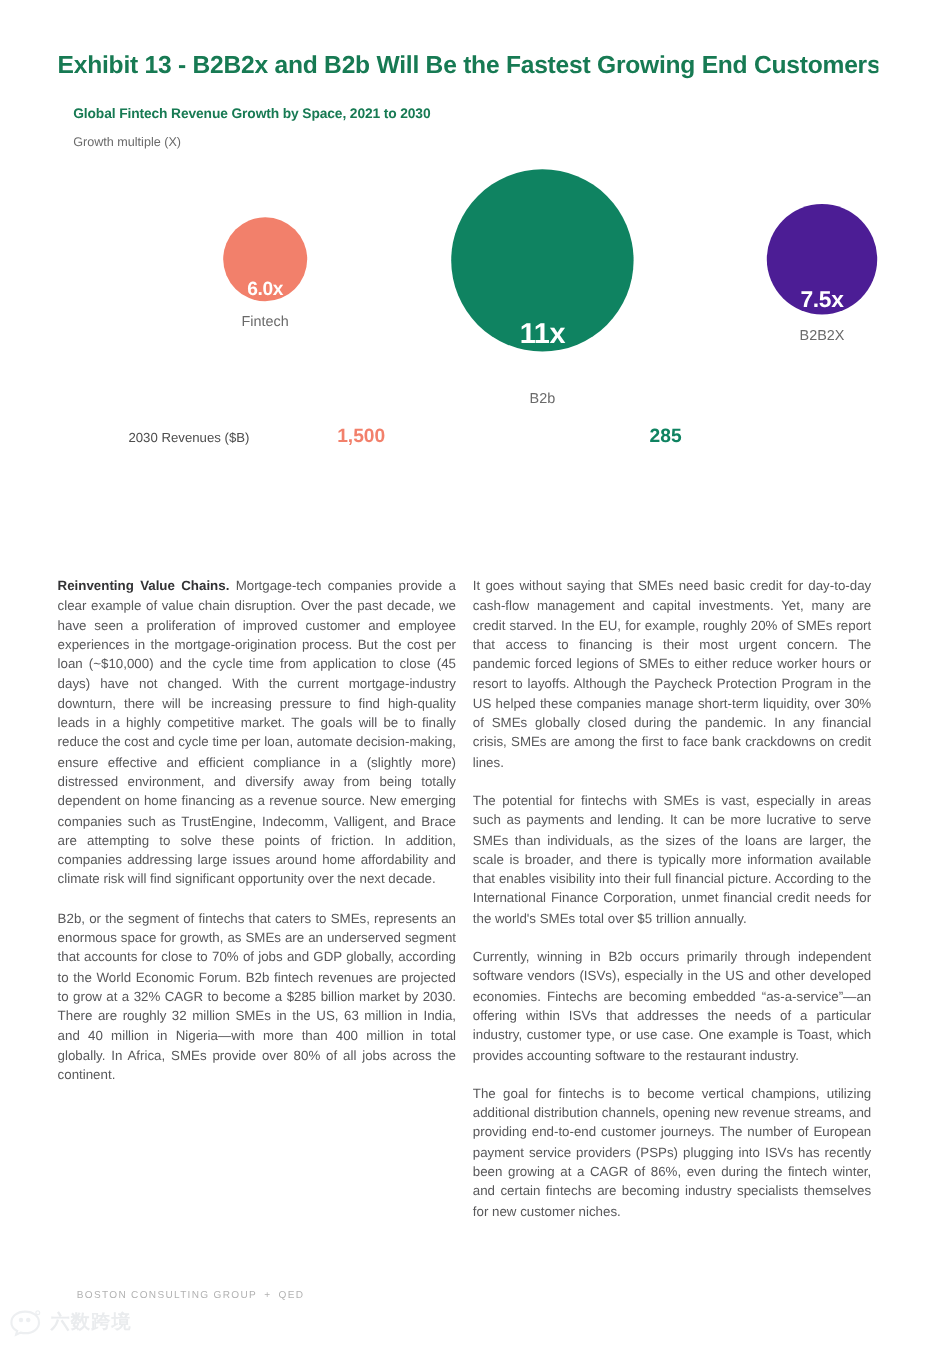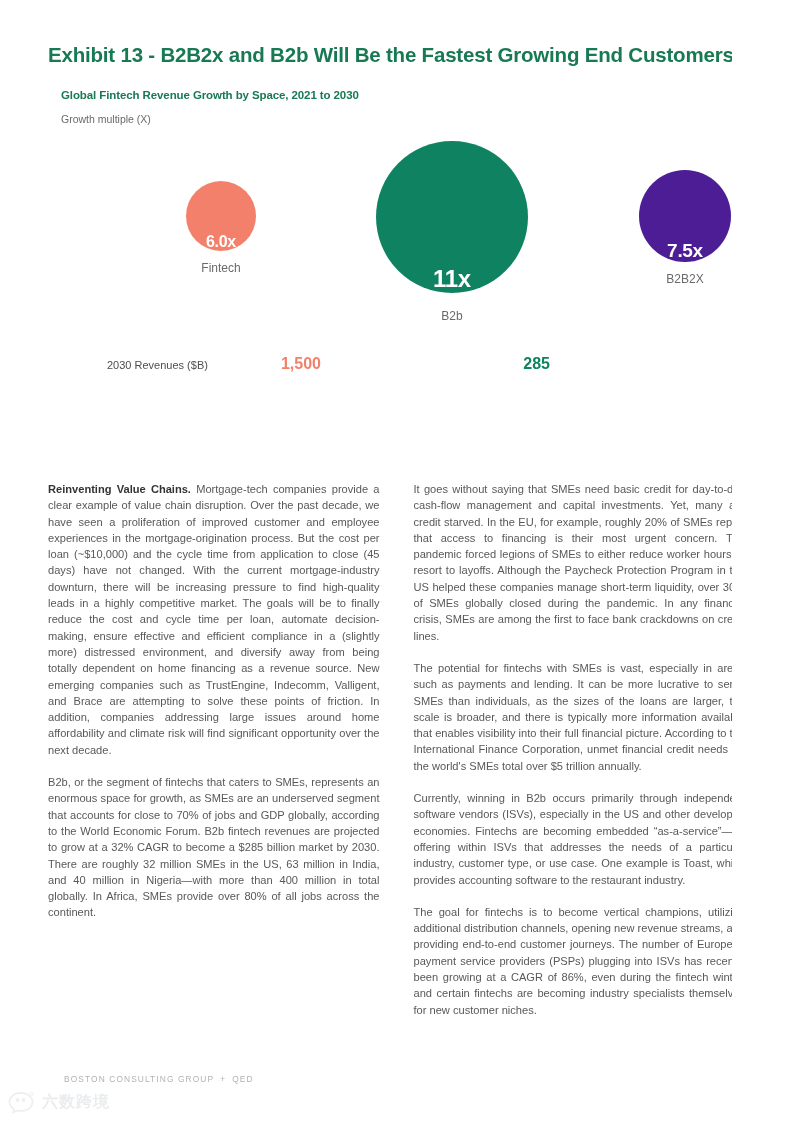--- a/index.html
+++ b/index.html
@@ -82,21 +82,21 @@
 
   
   #grp-fintech { left: 151px; top: 36px; width: 140px; }
   #grp-fintech .bubble { width: 70px; height: 70px; background: #f2806b; }
   #grp-fintech .bubble-value { font-size: 16px; }
 
   
   #grp-b2b { left: 376px; top: -4px; width: 152px; }
   #grp-b2b .bubble { width: 152px; height: 152px; background: #0f8361; }
   #grp-b2b .bubble-value { font-size: 24px; }
-  #grp-b2b .bubble-label { margin-top: 16px; }
+  #grp-b2b .bubble-label { margin-top: 32px; }
 
   
   #grp-b2b2x { left: 615px; top: 25px; width: 140px; }
   #grp-b2b2x .bubble { width: 92px; height: 92px; background: #4c1d95; }
   #grp-b2b2x .bubble-value { font-size: 19px; }
 
   
   .revenue-row {
     position: absolute;
     left: 0;
@@ -115,21 +115,21 @@
   }
   .revenue-value {
     position: absolute;
     top: 0;
     font-size: 16px;
     font-weight: bold;
     text-align: right;
     width: 120px;
   }
   #rev-0 { left: 161px; color: #f2806b; }
-  #rev-1 { left: 390px; color: #0f8361; }
+  #rev-1 { left: 408px; color: #0f8361; }
   #rev-2 { left: 625px; color: #45aee5; }
 
   
   .sources {
     position: absolute;
     left: 48px;
     top: 433px;
     width: 700px;
     font-size: 8.6px;
     color: #5b5b5b;
@@ -137,21 +137,21 @@
   }
   .sources b { color: #3a3a3a; }
 
   
   .body-cols {
     position: absolute;
     left: 48px;
     top: 481px;
     width: 697px;
     display: flex;
-    gap: 34px;
+    gap: 14px;
   }
   .col {
     width: 332px;
   }
   .col p {
     margin: 0 0 16px 0;
     font-size: 11.1px;
     line-height: 1.47;
     color: #58585a;
     text-align: justify;

